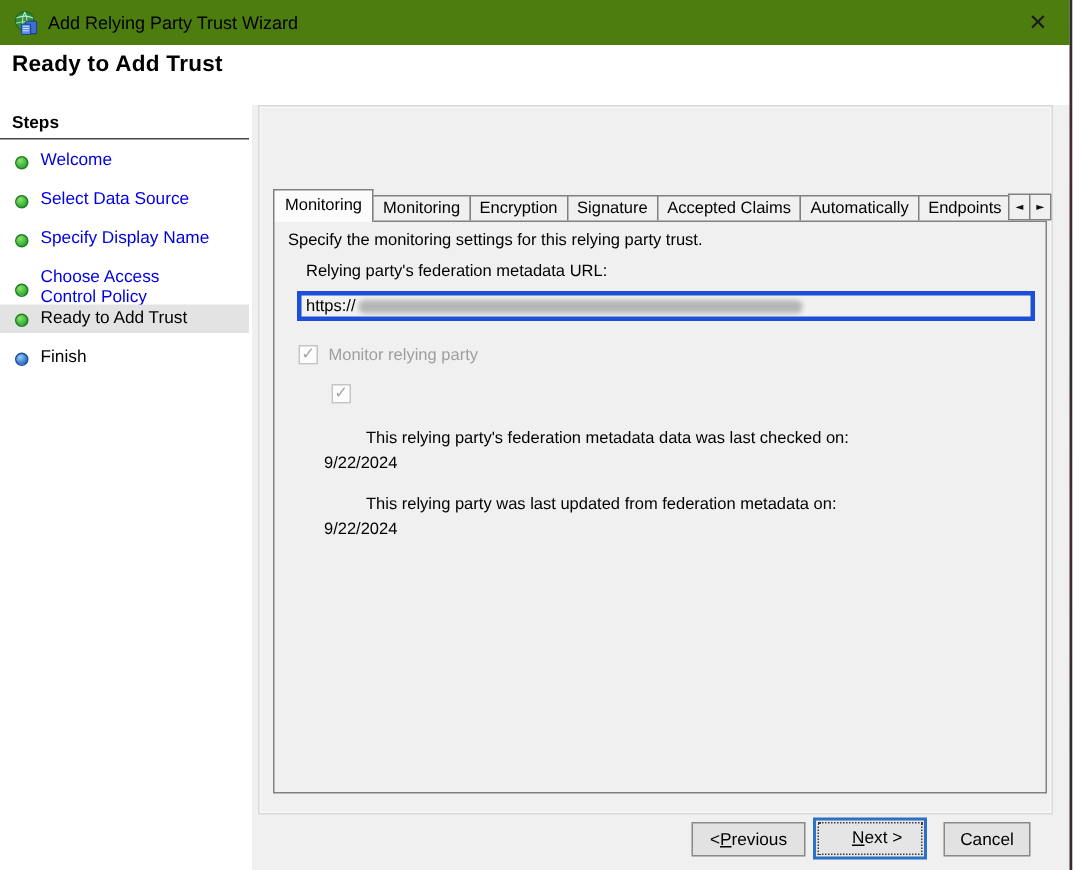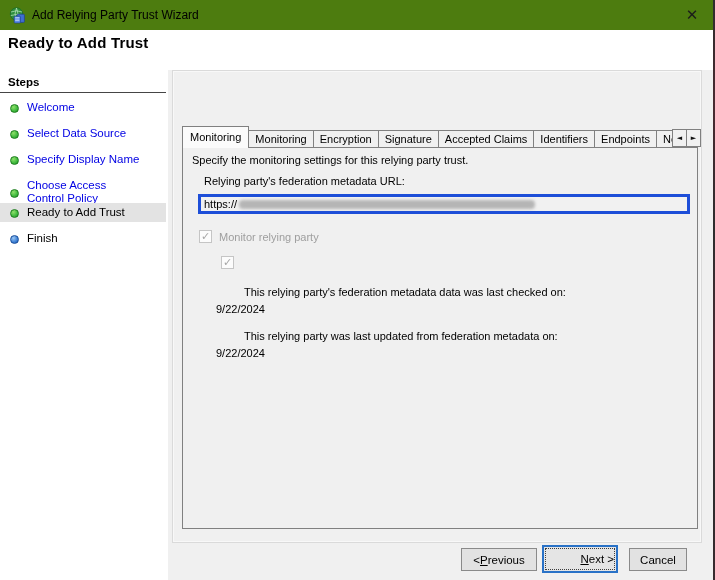--- a/index.html
+++ b/index.html
@@ -74,21 +74,21 @@
   .lu-label { left:33px; top:182px; }
   .lu-date  { left:33px; top:199px; }
 
   
   .btn { position:absolute; height:23px; background:#e2e2e2; border:1px solid #8a8a8a; font-size:11.5px;
     font-family:"Liberation Sans",sans-serif; color:#000; text-align:center; cursor:default; }
   .btn-previous { left:461px; top:548px; width:76px; }
   .btn-cancel { left:629px; top:548px; width:58px; }
   .btn-next { left:542px; top:545px; width:76px; height:28px; background:#e5e5e5;
     border:2px solid #2a72c7; position:absolute; font-size:11.5px; cursor:default; }
-  .btn-next .focus-ring { position:absolute; inset:1px; border:1px dotted #3d3d3d; display:flex; align-items:center; justify-content:flex-end; }
+  .btn-next .focus-ring { position:absolute; inset:1px; border:1px dotted #3d3d3d; display:flex; align-items:center; justify-content:flex-start;padding-left:22px; }
   .btn-inner { display:flex; align-items:center; justify-content:center; height:100%; }
   .accel { text-decoration:underline; }
 </style>
 </head>
 <body>
 
 <div class="window">
 
   <div class="titlebar">
     <svg class="app-icon" viewBox="0 0 17 17">
@@ -138,21 +138,21 @@
   </div>
 
   <div class="panel">
 
     <div class="tabstrip">
       <div class="tab active">Monitoring</div>
       <div class="tab">Monitoring</div>
       <div class="tab">Encryption</div>
       <div class="tab">Signature</div>
       <div class="tab">Accepted Claims</div>
-      <div class="tab">Identifiers</div>
+      <div class="tab">Automatically</div>
       <div class="tab">Endpoints</div>
       <div class="tab">Note</div>
     </div>
     <div class="tab-scroller">
       <button class="tab-scroll-btn">◄</button>
       <button class="tab-scroll-btn">►</button>
     </div>
 
     <div class="tabpage">
       <div class="instruction">Specify the monitoring settings for this relying party trust.</div>

